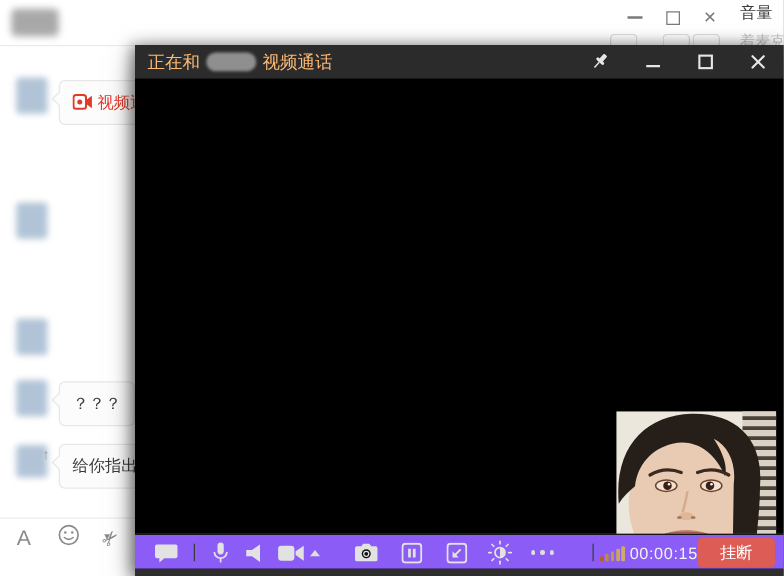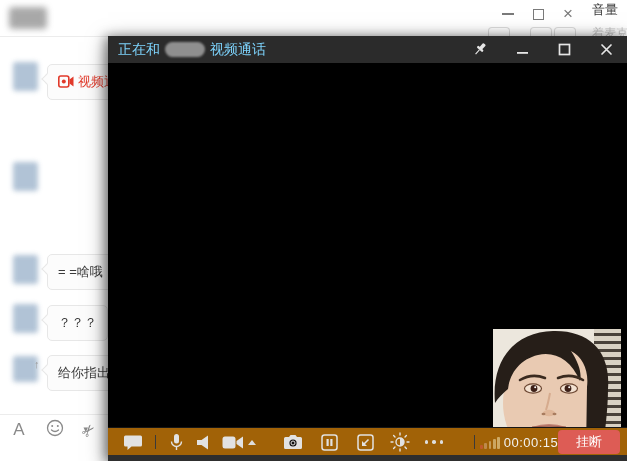--- a/index.html
+++ b/index.html
@@ -29,29 +29,29 @@
 
   .chat-input-divider { position:absolute; top:414px; left:0; width:627px; height:1px; background:#ececec; }
   .chat-tools { position:absolute; top:419px; left:10px; display:flex; align-items:center; gap:18px; color:#8a8a8a; }
   .tool-a { font-size:17px; font-weight:400; color:#8a8a8a; width:18px; text-align:center; }
   .tool-scissors { font-size:16px; display:inline-block; transform:rotate(-50deg); }
   .tool-caret { font-size:9px; color:#8a8a8a; margin-left:-12px; vertical-align:4px; }
 
   
   .call-win { position:absolute; left:108px; top:36px; width:519px; height:425px; background:#000; box-shadow:-3px 0 10px rgba(0,0,0,.35), 0 6px 20px rgba(0,0,0,.5); z-index:10; }
   .call-titlebar { position:absolute; top:0; left:0; right:0; height:27px; background:#2b2b2b; display:flex; align-items:center; }
-  .call-title { display:flex; align-items:center; gap:2px; padding-left:10px; font-size:14px; color:#7dd3fc; white-space:nowrap; }
+  .call-title { display:flex; align-items:center; gap:2px; padding-left:10px; font-size:14px; color:#fdba74; white-space:nowrap; }
   .name-blur { display:inline-block; width:40px; height:15px; background:#8f8f8f; border-radius:8px; filter:blur(1.2px); margin:0 3px; }
   .call-controls { position:absolute; right:0; top:0; height:27px; display:flex; align-items:center; }
   .cc-btn { width:42px; height:27px; display:flex; align-items:center; justify-content:center; }
 
   .video-area { position:absolute; top:27px; left:0; right:0; bottom:34px; background:#000; }
   .self-view { position:absolute; left:385px; top:266px; width:128px; height:123px; }
 
-  .call-toolbar { position:absolute; left:0; right:0; bottom:6px; height:28px; background:#a16207; border-top:1px solid #161616; }
+  .call-toolbar { position:absolute; left:0; right:0; bottom:6px; height:28px; background:#8b5cf6; border-top:1px solid #161616; }
   .bottom-strip { position:absolute; left:0; right:0; bottom:0; height:6px; background:#2e2e2e; }
   .tb-item { position:absolute; top:0; height:28px; display:flex; align-items:center; justify-content:center; }
   .tb-sep { position:absolute; top:7px; width:1px; height:14px; background:#3a3a3a; }
   .cam-caret { width:0; height:0; border-left:4px solid transparent; border-right:4px solid transparent; border-bottom:5px solid #dedede; margin-left:4px; }
   .dots { display:flex; gap:4px; }
   .dots span { width:3.5px; height:3.5px; border-radius:50%; background:#dedede; }
   .signal { display:flex; align-items:flex-end; gap:1.5px; height:13px; }
   .signal i { display:block; width:2.8px; border-radius:1px; }
   .sig1 { height:4px;  background:#c05a2e; }
   .sig2 { height:6px;  background:#bd8a4c; }
@@ -94,24 +94,20 @@
           <rect x="0.8" y="1" width="10" height="11" rx="2" fill="none" stroke="#e1392a" stroke-width="1.6"></rect>
           <circle cx="5.8" cy="6.5" r="2" fill="#e1392a"></circle>
           <polygon points="11.5,4.5 15.5,1.5 15.5,11.5 11.5,8.5" fill="#e1392a"></polygon>
         </svg>
     </span><span class="invite-text">视频通话</span>
   </div>
 
   <div class="msg-avatar" style="left:13px; top:162px;"></div>
 
   <div class="msg-avatar" style="left:13px; top:255px;"></div>
-  <div class="bubble" style="left:47px; top:254px;">
-    <span class="tail"></span>
-    <span>= =啥哦</span>
-  </div>
 
   <div class="msg-avatar" style="left:13px; top:304px;"></div>
   <div class="bubble" style="left:47px; top:305px;">
     <span class="tail"></span>
     <span>？？？</span>
   </div>
 
   <div class="msg-avatar" style="left:13px; top:356px; height:26px;"></div>
   <span class="scroll-arrow">↑</span>
   <div class="bubble" style="left:47px; top:355px;">

